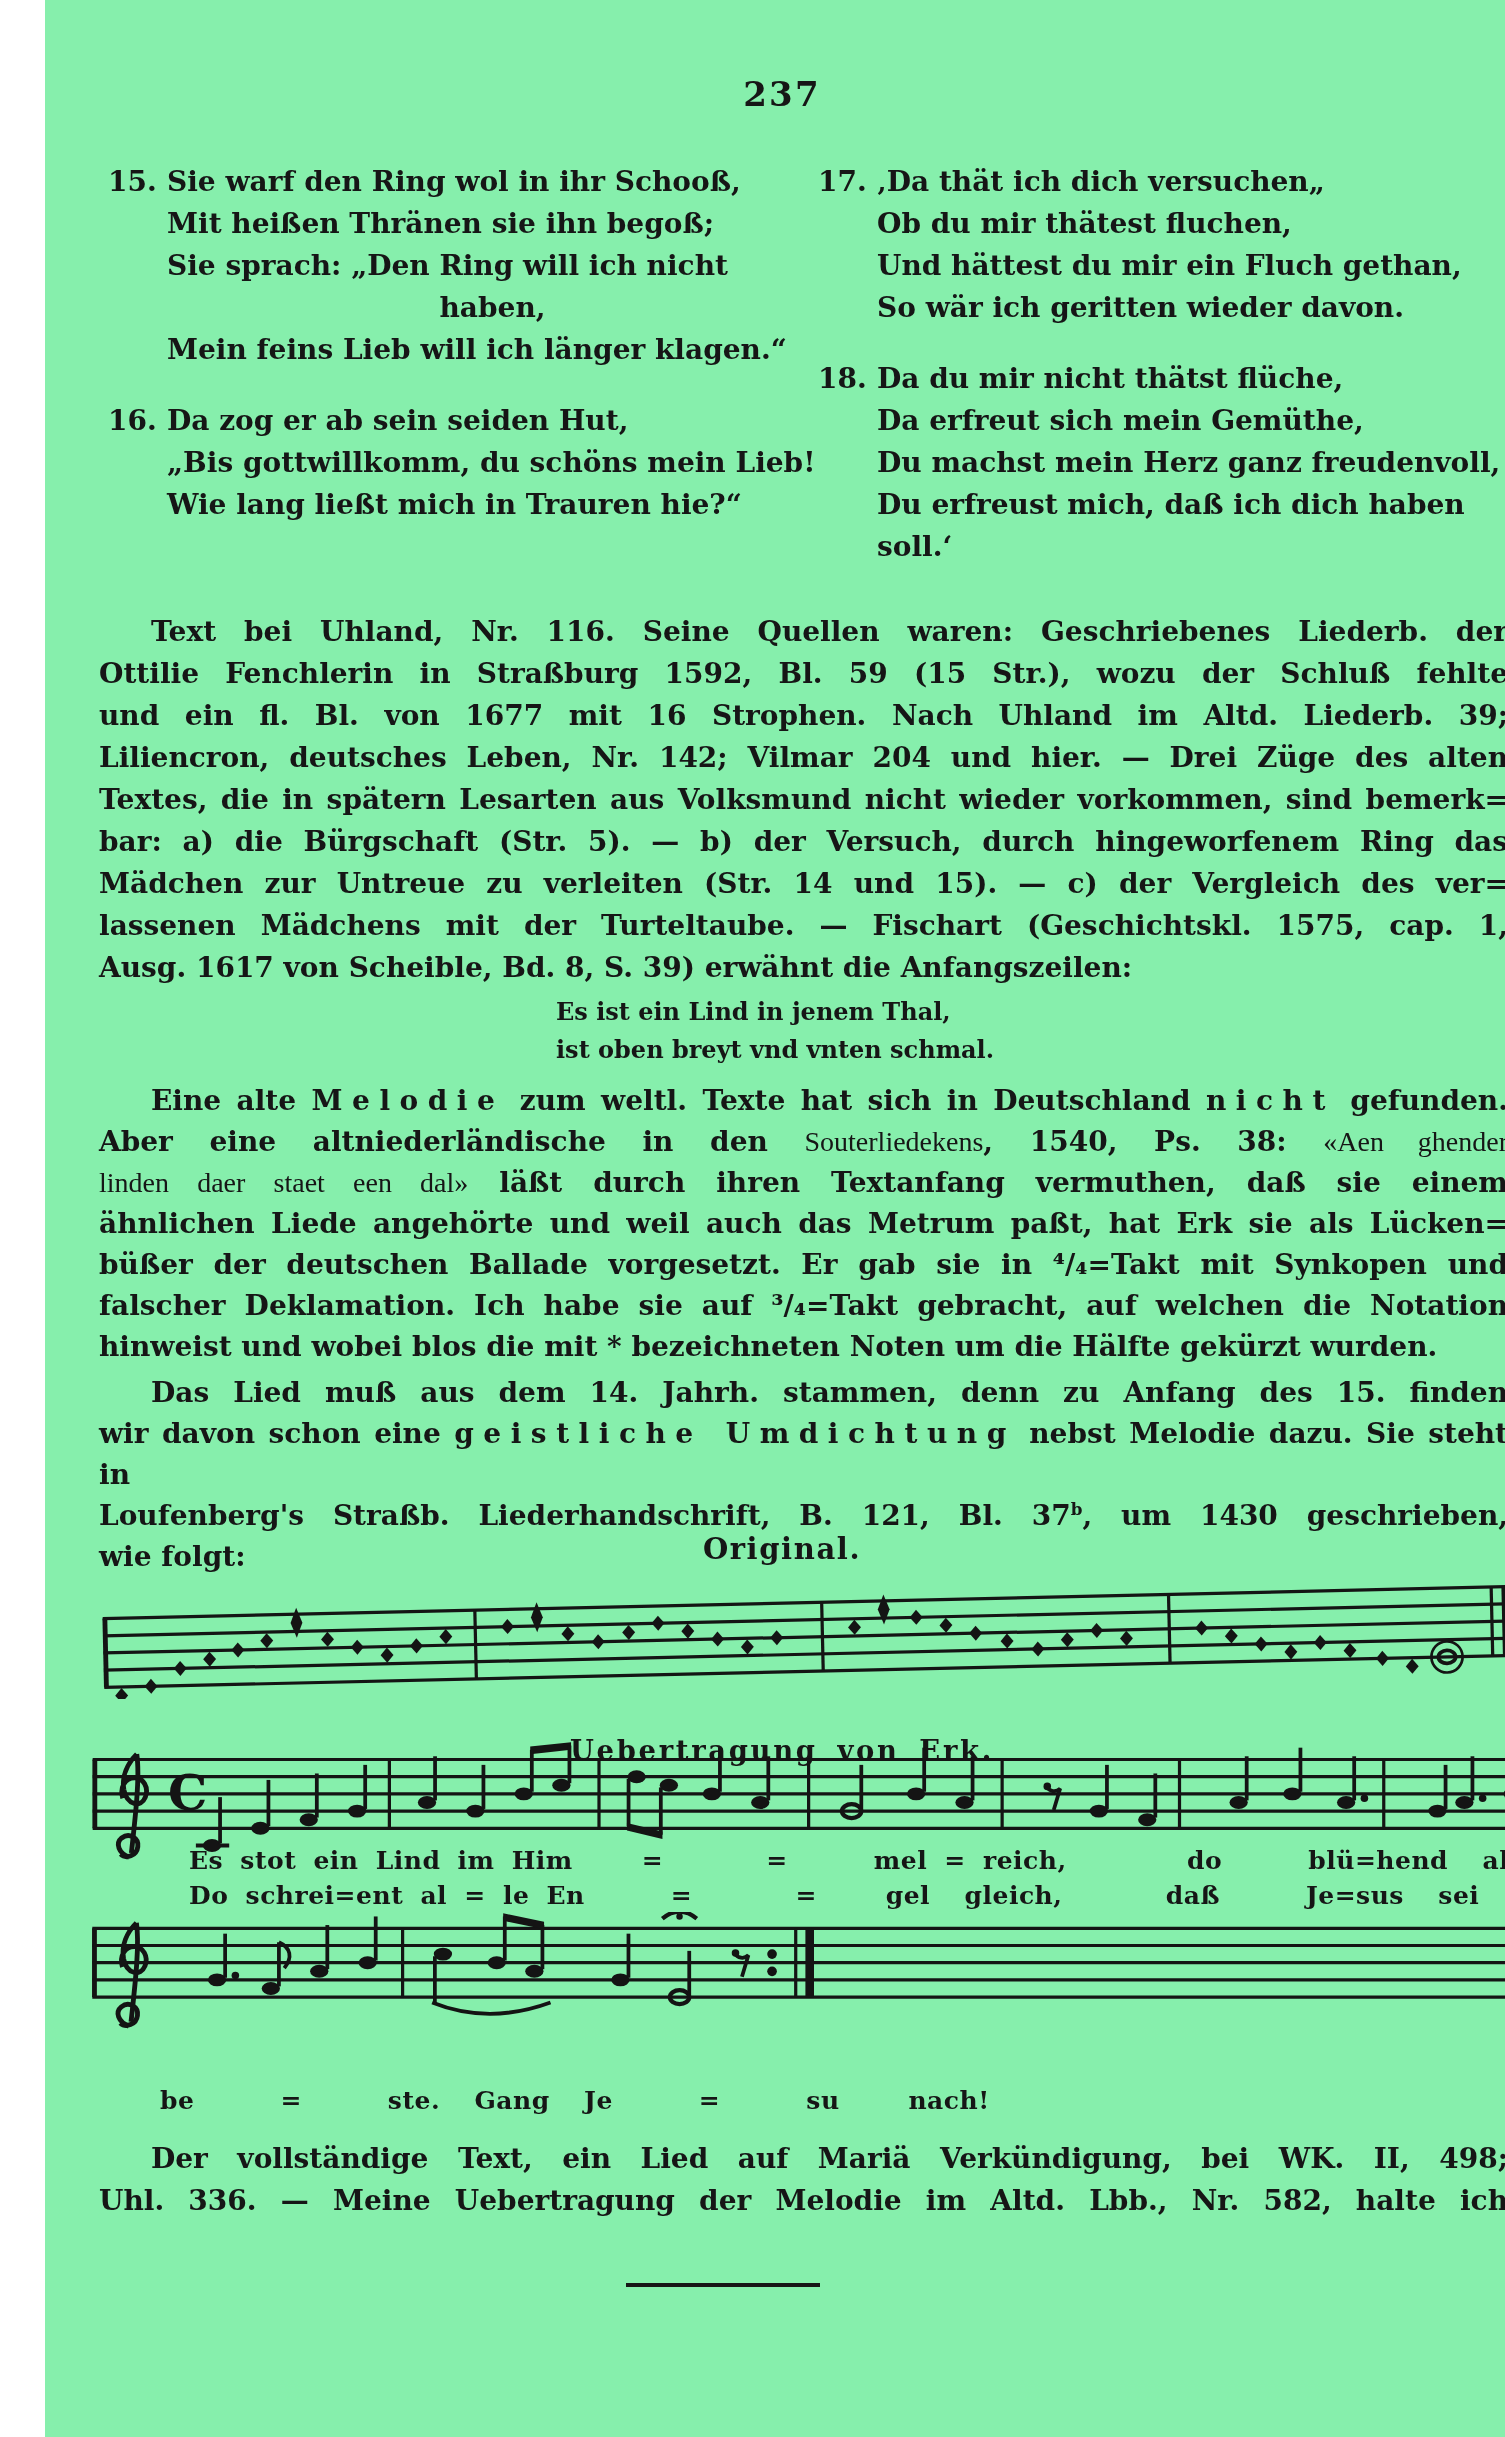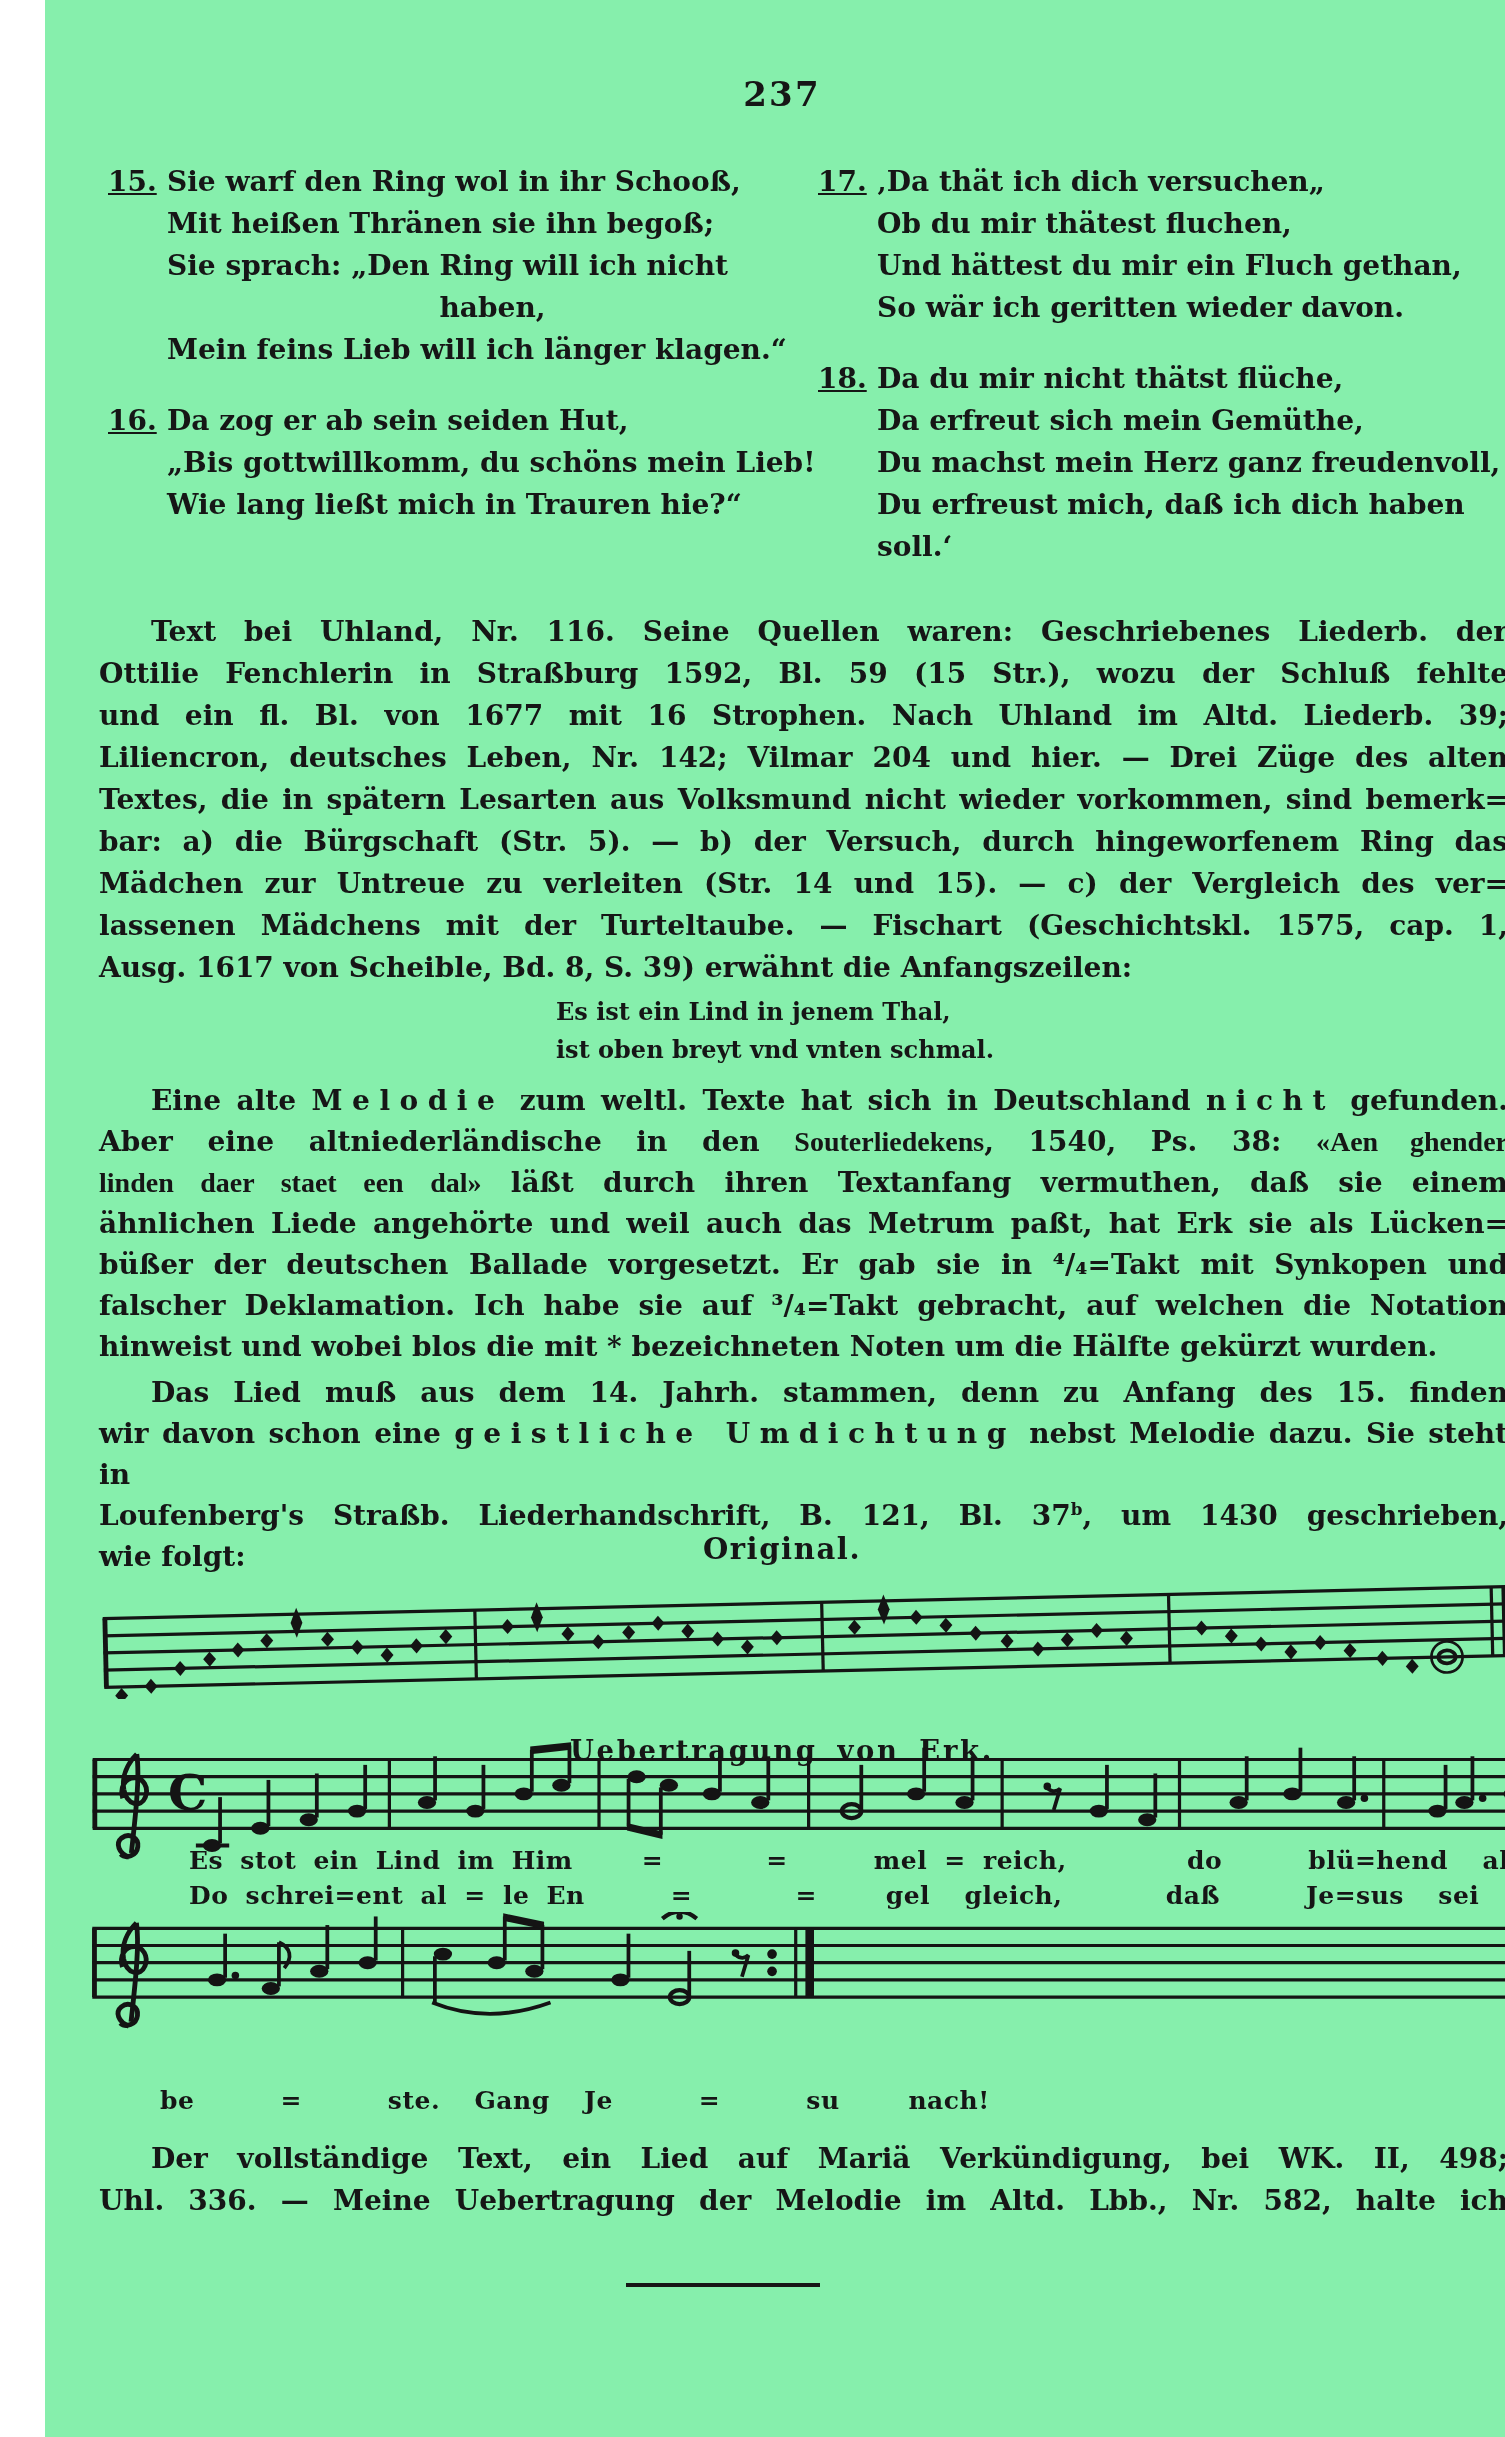--- a/index.html
+++ b/index.html
@@ -19,29 +19,29 @@
   }
   
   .stanzas{
     position:absolute;top:161px;left:63px;width:1406px;
     display:grid;grid-template-columns:710px 696px;
     font-size:28px;line-height:42px;
   }
   .stanza{margin-bottom:29px;}
   .sline{padding-left:59px;}
   .sline.first{padding-left:0;}
-  .num{display:inline-block;width:59px;text-decoration:underline;}
+  .num{display:inline-block;width:59px;}
   .wrapc{text-align:center;}
   
   .prose{position:absolute;left:54px;width:1409px;margin:0;font-size:28px;line-height:42px;}
   .jline{display:block;text-align:justify;text-align-last:justify;}
   .jlast{display:block;text-align:left;}
   .indent{text-indent:52px;}
   .sperr{letter-spacing:0.34em;}
-  .antiqua{font-weight:700;font-family:"Liberation Serif",serif;}
+  .antiqua{font-weight:400;font-family:"Liberation Serif",serif;}
   .sup{vertical-align:super;font-size:60%;line-height:0;}
   #para1{top:611px;}
   .couplet{position:absolute;top:993px;left:511px;font-size:24px;line-height:38px;}
   #para2{top:1080px;line-height:41px;}
   #para3{top:1372px;line-height:41px;}
   .heading{position:absolute;left:0;width:1474px;text-align:center;}
   #hOriginal{top:1532px;font-size:29px;letter-spacing:1.6px;}
   #hErk{top:1734px;font-size:27.4px;letter-spacing:2.7px;word-spacing:7.5px;}
   
   .staffbox{position:absolute;}

